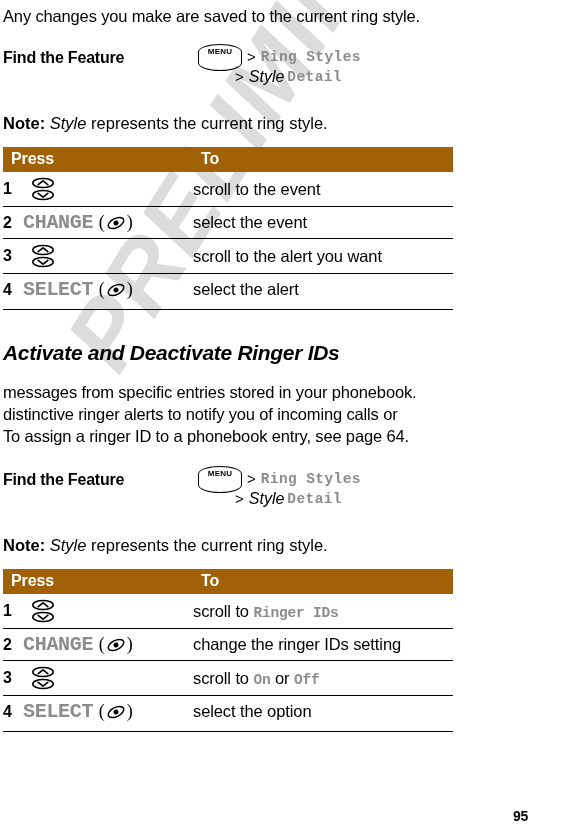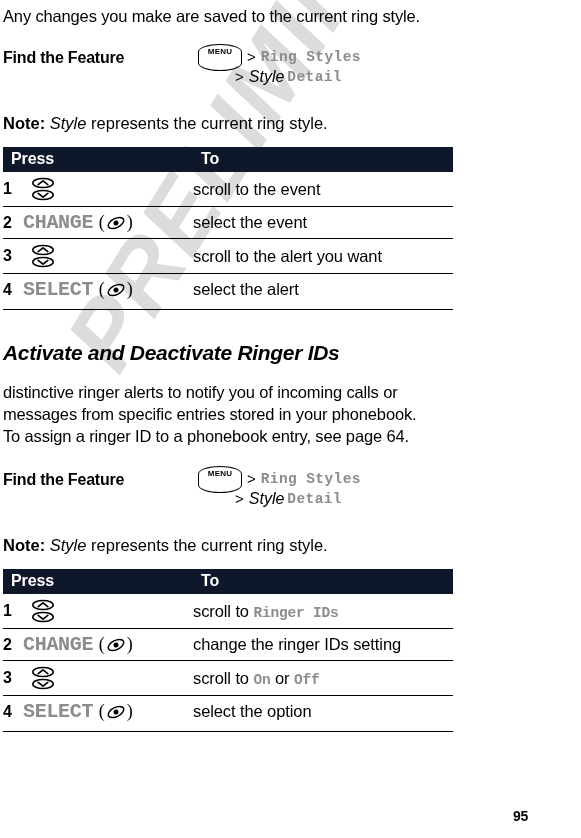--- a/index.html
+++ b/index.html
@@ -147,21 +147,21 @@
     color: #000;
   }
 
   
   table.steps {
     border-collapse: collapse;
     width: 450px;
     table-layout: fixed;
   }
   table.steps th {
-    background: #0f172a;
+    background: #a16207;
     color: #ffffff;
     font-size: 16px;
     font-weight: bold;
     text-align: left;
     padding: 2px 0 3px 8px;
     height: 20px;
     letter-spacing: -0.1px;
   }
   table.steps th.c-press { width: 182px; }
   table.steps td {
@@ -375,22 +375,22 @@
             <span>select the alert</span>
           </td>
         </tr>
       </tbody>
     </table>
     <div class="table-footrule"></div>
 
     <h2 class="section" style="margin-top:31px;">Activate and Deactivate Ringer IDs</h2>
 
     <div style="margin-top:16px;">
+      <p class="body">messages from specific entries stored in your phonebook.</p>
       <p class="body">distinctive ringer alerts to notify you of incoming calls or</p>
-      <p class="body">messages from specific entries stored in your phonebook.</p>
       <p class="body">To assign a ringer ID to a phonebook entry, see page 64.</p>
     </div>
 
     <div class="fft" style="margin-top:22px;">
       <div class="fft-label">Find the Feature</div>
       <div class="fft-path">
         <div class="fft-line">
           <span class="menu-icon">MENU</span>
           <span class="gt">&gt;</span>
           <span class="mono-gray">Ring Styles</span>

